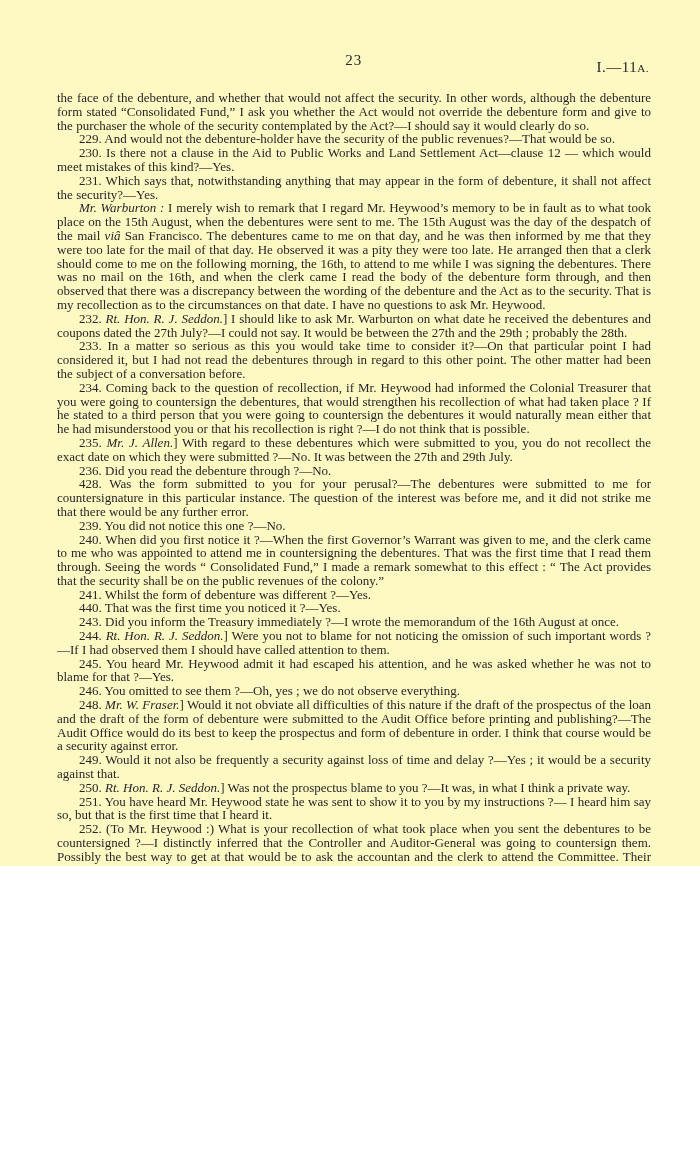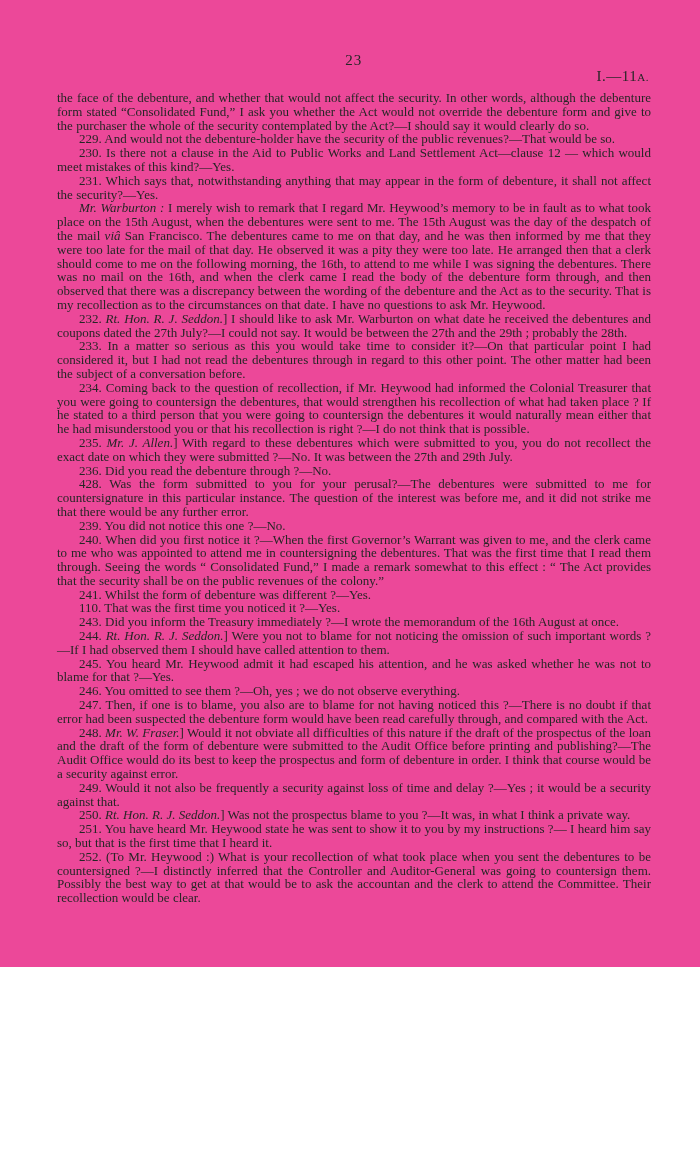--- a/index.html
+++ b/index.html
@@ -3,44 +3,44 @@
 <meta charset="utf-8">
 <style>
   html, body {
     margin: 0;
     padding: 0;
     background: #ffffff;
   }
   .page {
     position: relative;
     width: 700px;
-    height: 967px;
+    height: 866px;
     box-sizing: border-box;
-    background: #ec4899;
+    background: #fef9c3;
     padding: 52px 49px 0 57px;
     font-family: "Liberation Serif", "DejaVu Serif", serif;
     color: #262626;
     overflow: hidden;
   }
   .page-header {
     position: relative;
     height: 18px;
     margin-bottom: 21px;
     font-size: 15px;
   }
   .page-number {
     position: absolute;
     left: 50%;
     transform: translateX(-52%);
     letter-spacing: 1px;
   }
   .doc-ref {
     position: absolute;
     right: 2px;
-    top: 16px;
+    top: 7px;
     letter-spacing: 0.5px;
   }
   .doc-ref .suffix {
     font-size: 11px;
   }
   .transcript {
     font-size: 13px;
     line-height: 13.8px;
     text-align: justify;
   }
@@ -71,25 +71,24 @@
       <p><span class="it">Mr. Warburton :</span><span> I merely wish to remark that I regard Mr. Heywood’s memory to be in fault as to what took place on the 15th August, when the debentures were sent to me.  The 15th August was the day of the despatch of the mail </span><span class="it">viâ</span><span> San Francisco.  The debentures came to me on that day, and he was then informed by me that they were too late for the mail of that day. He observed it was a pity they were too late.  He arranged then that a clerk should come to me on the following morning, the 16th, to attend to me while I was signing the debentures.  There was no mail on the 16th, and when the clerk came I read the body of the debenture form through, and then observed that there was a discrepancy between the wording of the debenture and the Act as to the security.  That is my recollection as to the circumstances on that date.  I have no questions to ask Mr. Heywood.</span></p>
       <p><span>232. </span><span class="it">Rt. Hon. R. J. Seddon.</span><span>] I should like to ask Mr. Warburton on what date he received the debentures and coupons dated the 27th July?—I could not say.  It would be between the 27th and the 29th ;  probably the 28th.</span></p>
       <p><span>233. In a matter so serious as this you would take time to consider it?—On that particular point I had considered it, but I had not read the debentures through in regard to this other point. The other matter had been the subject of a conversation before.</span></p>
       <p><span>234. Coming back to the question of recollection, if Mr. Heywood had informed the Colonial Treasurer that you were going to countersign the debentures, that would strengthen his recollection of what had taken place ?  If he stated to a third person that you were going to countersign the debentures it would naturally mean either that he had misunderstood you or that his recollection is right ?—I do not think that is possible.</span></p>
       <p><span>235. </span><span class="it">Mr. J. Allen.</span><span>] With regard to these debentures which were submitted to you, you do not recollect the exact date on which they were submitted ?—No.  It was between the 27th and 29th July.</span></p>
       <p><span>236. Did you read the debenture through ?—No.</span></p>
       <p><span>428. Was the form submitted to you for your perusal?—The debentures were submitted to me for countersignature in this particular instance.  The question of the interest was before me, and it did not strike me that there would be any further error.</span></p>
       <p><span>239. You did not notice this one ?—No.</span></p>
       <p><span>240. When did you first notice it ?—When the first Governor’s Warrant was given to me, and the clerk came to me who was appointed to attend me in countersigning the debentures.  That was the first time that I read them through.  Seeing the words “ Consolidated  Fund,” I made a remark somewhat to this effect :  “ The Act provides that the security shall be on the public revenues of the colony.”</span></p>
       <p><span>241. Whilst the form of debenture was different ?—Yes.</span></p>
-      <p><span>110. That was the first time you noticed it ?—Yes.</span></p>
+      <p><span>440. That was the first time you noticed it ?—Yes.</span></p>
       <p><span>243. Did you inform the Treasury immediately ?—I wrote the memorandum of the 16th August at once.</span></p>
       <p><span>244. </span><span class="it">Rt. Hon. R. J. Seddon.</span><span>] Were you not to  blame for  not noticing the omission of such important words ?—If I had observed them I should have called attention to them.</span></p>
       <p><span>245. You heard Mr. Heywood admit  it had escaped his attention, and he was asked whether he was not to blame for that ?—Yes.</span></p>
       <p><span>246. You omitted to see them ?—Oh, yes ;  we do not observe everything.</span></p>
-      <p><span>247. Then, if one is to blame, you also are to blame for not having noticed this ?—There is no doubt if that error had been suspected the debenture form would have been read carefully through, and compared with the Act.</span></p>
       <p><span>248. </span><span class="it">Mr. W. Fraser.</span><span>] Would it not obviate all difficulties of this nature if the draft of the prospectus of the loan and the draft of the form of debenture were submitted to the Audit Office before printing and publishing?—The Audit Office would do its best to keep the prospectus and form of debenture in order.  I think that course would be a security against error.</span></p>
       <p><span>249. Would it not also be frequently a security against loss of time and delay ?—Yes ; it would be a security against that.</span></p>
       <p><span>250. </span><span class="it">Rt. Hon. R. J. Seddon.</span><span>] Was not the prospectus blame to you ?—It was, in what I think a private way.</span></p>
       <p><span>251. You have heard Mr. Heywood state he was sent to show it to you by my instructions ?— I heard him say so, but that is the first time that I heard it.</span></p>
       <p><span>252. (To Mr. Heywood :)  What is your recollection of what took place when you sent the debentures to be countersigned ?—I distinctly inferred that the Controller and Auditor-General was going to countersign them.  Possibly the best way to get at that would be to ask the accountan and the clerk to attend the Committee.  Their recollection would be clear.</span></p>
     </div>
 </div>
 
 </body></html>

